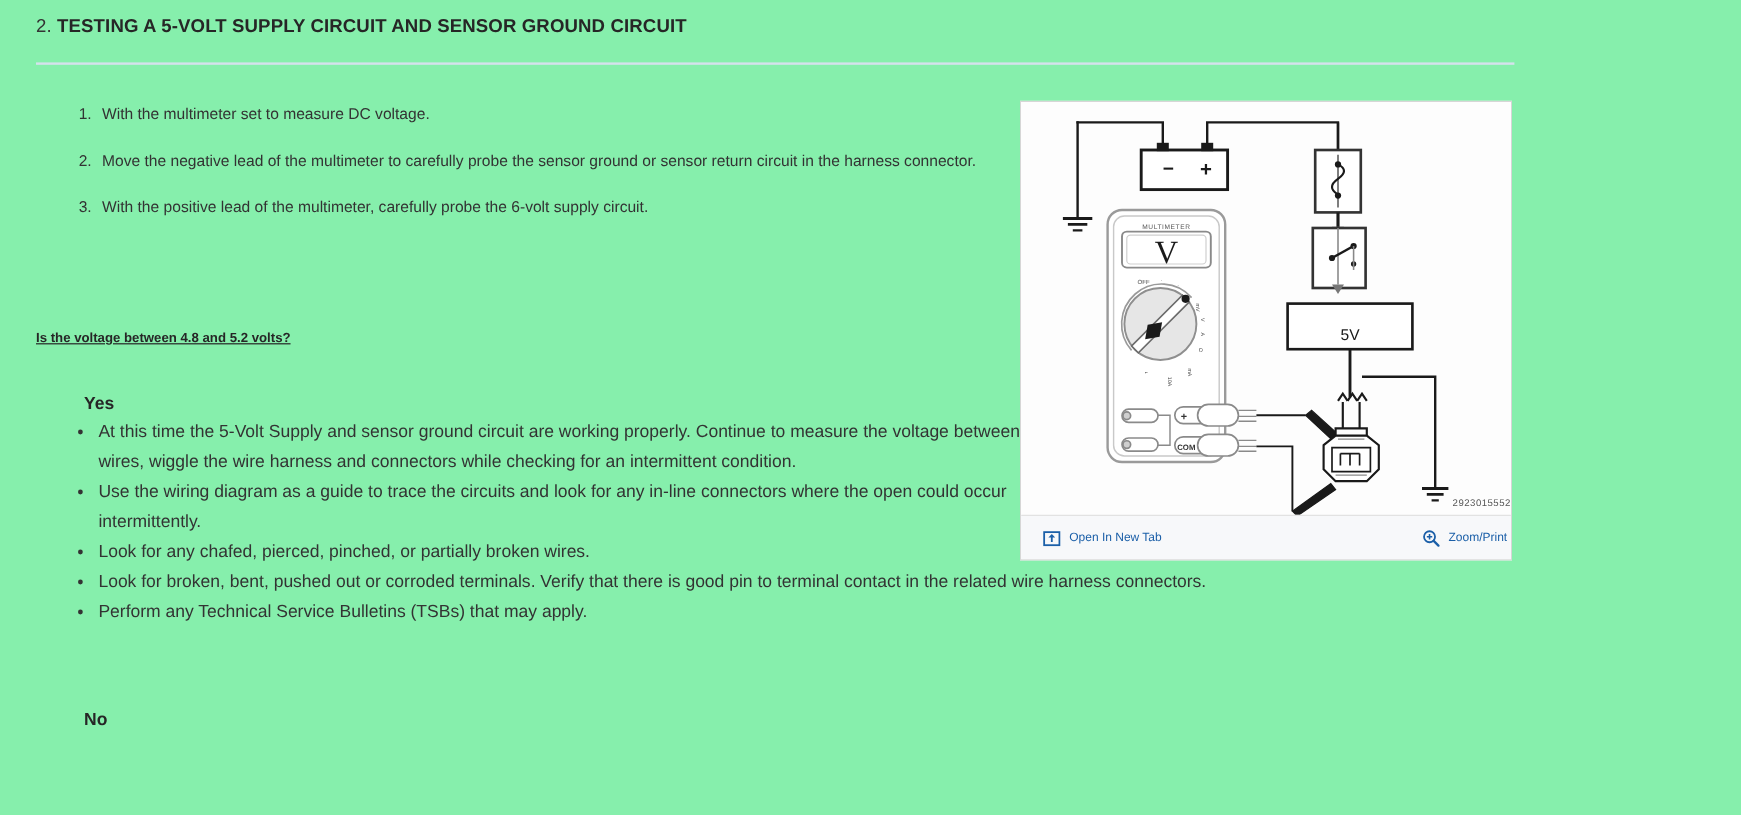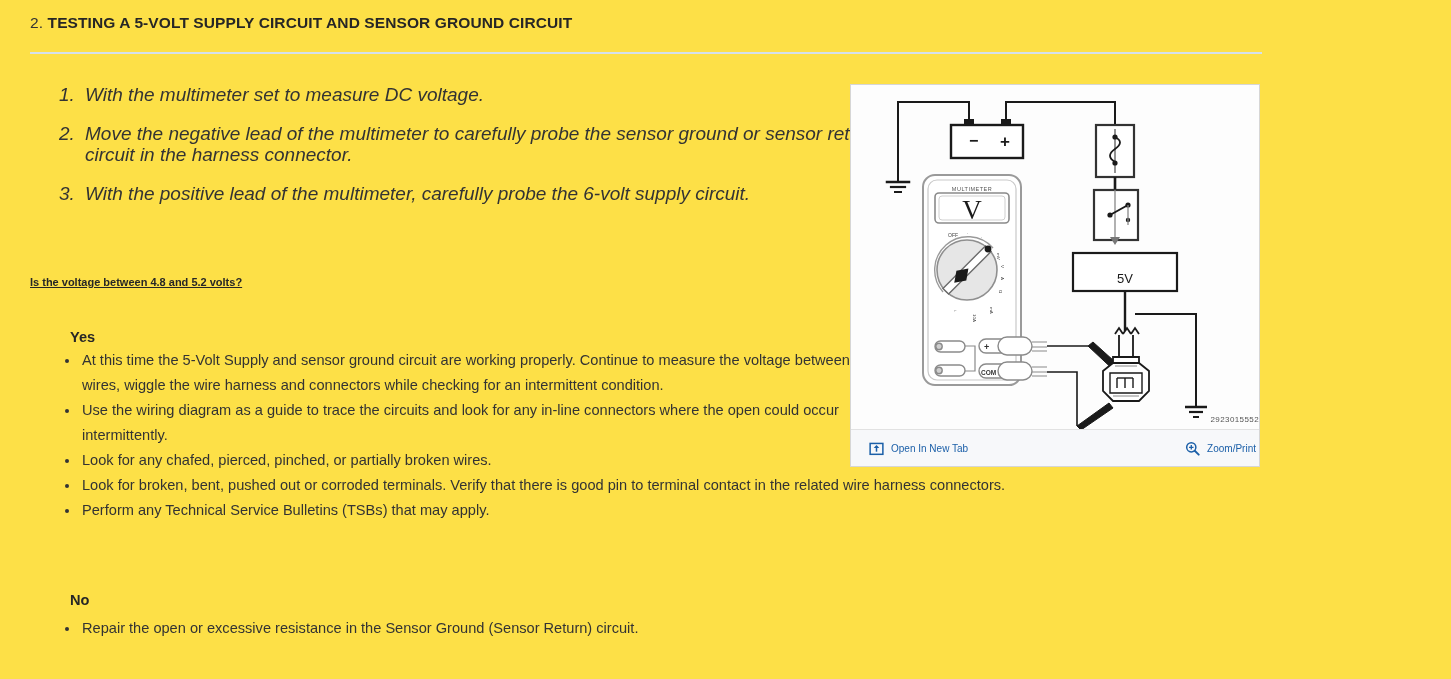--- a/index.html
+++ b/index.html
@@ -5,21 +5,21 @@
   html, body {
     margin: 0;
     padding: 0;
     background: #ffffff;
     font-family: "Liberation Sans", sans-serif;
   }
   #page {
     position: relative;
     width: 1451px;
     height: 679px;
-    background: #fde047;
+    background: #86efac;
     overflow: hidden;
   }
 
   
   .section-heading {
     position: absolute;
     left: 30px;
     top: 14px;
     font-size: 15.5px;
     color: #333333;
@@ -48,26 +48,25 @@
   .steps {
     position: absolute;
     left: 52px;
     top: 84px;
     width: 800px;
     margin: 0;
     padding: 0 0 0 28px;
     list-style: decimal outside;
   }
   .steps > li {
-    font-size: 19px;
+    font-size: 13px;
     line-height: 21px;
     color: #333333;
     margin-bottom: 18px;
     padding-left: 5px;
-    font-style: italic;
   }
 
   
   .question {
     position: absolute;
     left: 30px;
     top: 276px;
     font-size: 11px;
     font-weight: bold;
     color: #262626;
@@ -183,23 +182,20 @@
   <div class="answer-label yes-label">Yes</div>
   <ul class="answer-list yes-list">
     <li>At this time the 5-Volt Supply and sensor ground circuit are working properly. Continue to measure the voltage between the wires, wiggle the wire harness and connectors while checking for an intermittent condition.</li>
     <li>Use the wiring diagram as a guide to trace the circuits and look for any in-line connectors where the open could occur intermittently.</li>
     <li>Look for any chafed, pierced, pinched, or partially broken wires.</li>
     <li>Look for broken, bent, pushed out or corroded terminals. Verify that there is good pin to terminal contact in the related wire harness connectors.</li>
     <li>Perform any Technical Service Bulletins (TSBs) that may apply.</li>
   </ul>
 
   <div class="answer-label no-label">No</div>
-  <ul class="answer-list no-list">
-    <li>Repair the open or excessive resistance in the Sensor Ground (Sensor Return) circuit.</li>
-  </ul>
 
   <div class="image-panel">
 
     <div class="image-frame">
       <svg class="diagram" width="408" height="345" viewBox="0 0 408 345">
         <rect x="0" y="0" width="408" height="345" fill="#fdfdfd"></rect>
 
         <g stroke="#1a1a1a" stroke-width="2" fill="none" stroke-linecap="square">
 
           <path d="M47 17 L118 17 L118 40"></path>

